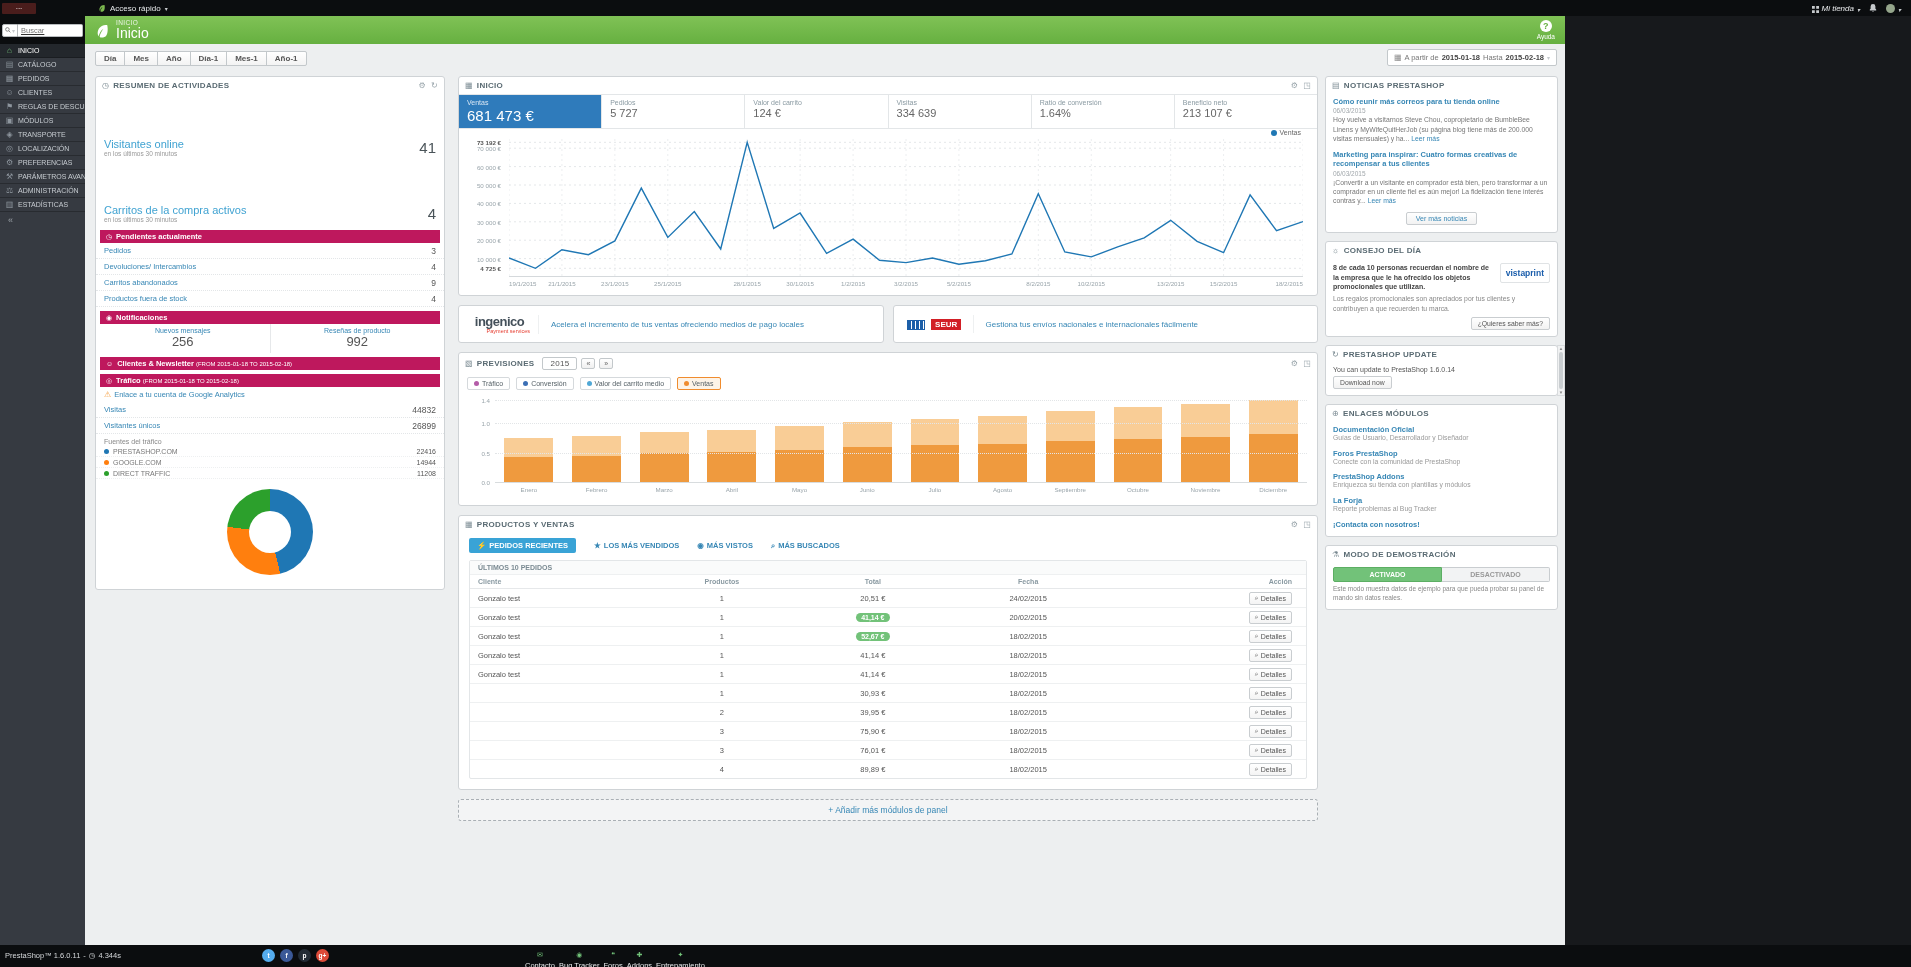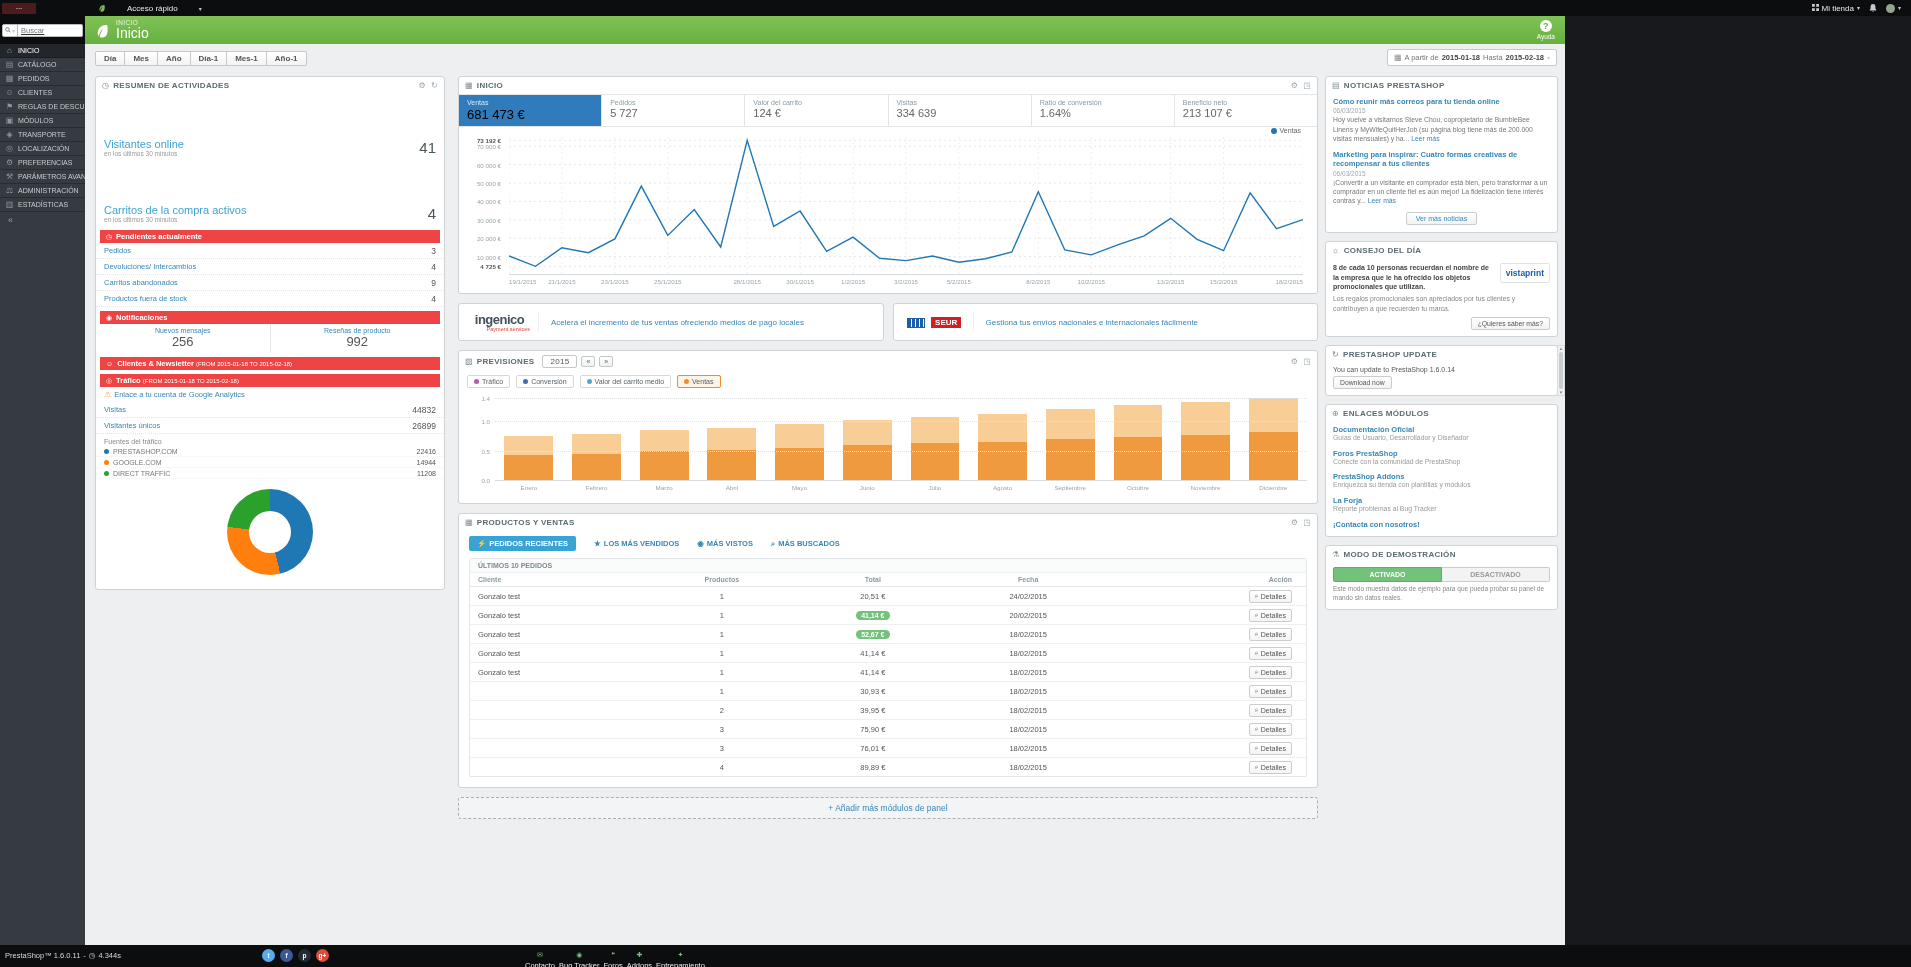--- a/index.html
+++ b/index.html
@@ -3,23 +3,23 @@
 <meta charset="utf-8">
 <style>
   *{margin:0;padding:0;box-sizing:border-box;}
   html,body{width:1911px;height:967px;}
   body{background:#17191C;font-family:"Liberation Sans",sans-serif;overflow:hidden;position:relative;}
   .clickable{cursor:pointer;}
 
   
   #topbar{position:absolute;left:0;top:0;width:1911px;height:16px;background:#0B0D0F;display:flex;align-items:center;z-index:6;}
   .logo-box{width:34px;height:11px;background:#4A1D1C;color:#fff;font-size:8px;line-height:8px;text-align:center;margin-left:2px;border-radius:1px;}
-  .quick{margin-left:62px;display:flex;align-items:center;gap:21px;color:#E8EAEC;font-size:8px;}
+  .quick{margin-left:62px;display:flex;align-items:center;gap:4px;color:#E8EAEC;font-size:8px;}
   .topbar-right{margin-left:auto;display:flex;align-items:center;gap:9px;padding-right:10px;color:#E8EAEC;font-size:8px;}
-  .tb-group{display:flex;align-items:flex-start;gap:3px;}
+  .tb-group{display:flex;align-items:flex-end;gap:3px;font-style:italic;}
   .avatar{width:9px;height:9px;border-radius:50%;background:#94A58B;display:inline-block;}
   .caret{font-size:6px;color:#C6CACD;}
 
   
   #left-head{position:absolute;left:0;top:16px;width:85px;height:28px;background:#0B0D0F;display:flex;align-items:center;padding:0 2px;z-index:5;}
   .search-scope{height:13px;background:#fff;border:1px solid #B8BCBF;border-radius:2px 0 0 2px;display:flex;align-items:center;gap:1px;padding:0 2px;color:#666;font-size:6px;}
   .search-input{flex:1;min-width:0;height:13px;border:1px solid #B8BCBF;border-left:none;border-radius:0 2px 2px 0;font-size:7.5px;padding:0 3px;color:#333;font-family:"Liberation Sans",sans-serif;text-decoration:underline;}
 
   
   #page-head{position:absolute;left:85px;top:16px;width:1480px;height:28px;background:linear-gradient(#80C256,#66B040);display:flex;align-items:center;gap:6px;padding:0 10px;z-index:5;}
@@ -55,21 +55,21 @@
   .panel{background:#fff;border:1px solid #CFD3D6;border-radius:3px;}
   .panel-head{display:flex;align-items:center;gap:4px;padding:4px 6px;font-size:8px;font-weight:bold;color:#5A6B73;letter-spacing:.3px;}
   .ph-icon{color:#7A8A92;font-size:8px;font-weight:normal;}
   .panel-tools{margin-left:auto;display:flex;gap:5px;color:#9AA6AC;font-size:8px;font-weight:normal;cursor:pointer;}
 
   
   .act-big{display:flex;align-items:center;padding:3px 8px;margin-top:41px;}
   .ab-label{font-size:11px;color:#41A3D2;cursor:pointer;}
   .ab-sub{font-size:6.5px;color:#999;}
   .ab-value{margin-left:auto;font-size:15px;color:#4A5459;}
-  .blue-bar{background:#ef4444;color:#fff;font-size:7.5px;font-weight:bold;padding:2px 6px;display:flex;gap:4px;align-items:center;margin:4px 4px 0;}
+  .blue-bar{background:#be185d;color:#fff;font-size:7.5px;font-weight:bold;padding:2px 6px;display:flex;gap:4px;align-items:center;margin:4px 4px 0;}
   .blue-bar .bar-icon{font-weight:normal;font-size:7px;}
   .bb-range{font-weight:normal;font-size:6px;}
   .act-row{display:flex;align-items:center;padding:2.5px 8px;font-size:7.5px;color:#3787B5;border-bottom:1px dotted #E3E6E8;cursor:pointer;}
   .act-row .val{margin-left:auto;color:#555;font-size:8.5px;cursor:default;}
   .notif-grid{display:flex;}
   .notif-cell{flex:1;text-align:center;padding:3px 0 4px;}
   .notif-cell + .notif-cell{border-left:1px solid #E6E8EA;}
   .notif-label{font-size:7px;color:#3787B5;}
   .notif-value{font-size:13px;color:#555;}
   .warn-row{display:flex;align-items:center;gap:3px;padding:3px 8px;font-size:7.5px;color:#3787B5;cursor:pointer;}
@@ -83,21 +83,21 @@
   #traffic-donut::after{content:"";position:absolute;inset:22px;background:#fff;border-radius:50%;}
 
   
   .kpi-row{display:flex;border-top:1px solid #E3E6E8;border-bottom:1px solid #E3E6E8;}
   .kpi{flex:1;padding:4px 8px;border-right:1px solid #E3E6E8;cursor:pointer;}
   .kpi:last-child{border-right:none;}
   .k-label{font-size:7px;color:#8A9AA2;}
   .k-value{font-size:11px;color:#666;margin-top:1px;}
   .kpi.active{background:#2F7BBB;}
   .kpi.active .k-label{color:#D9E7F4;}
-  .kpi.active .k-value{color:#000000;font-size:13px;}
+  .kpi.active .k-value{color:#ffffff;font-size:15px;}
   .trend-chart{position:relative;height:166px;}
   #trend-yaxis{position:absolute;left:0;top:10px;width:46px;height:138px;}
   .ytick{position:absolute;right:4px;font-size:6.2px;color:#9AA5AB;white-space:nowrap;}
   .ytick.strong{color:#555;font-weight:bold;}
   #trend-plot{position:absolute;left:50px;top:10px;right:14px;height:138px;}
   #trend-xaxis{position:absolute;left:50px;right:14px;top:151px;height:10px;}
   .xtick{position:absolute;top:0;font-size:6.2px;color:#9AA5AB;transform:translateX(-50%);white-space:nowrap;}
   .trend-legend{position:absolute;right:16px;top:0;display:flex;align-items:center;gap:3px;font-size:7px;color:#666;}
   .legend-dot{width:6px;height:6px;border-radius:50%;}
 

